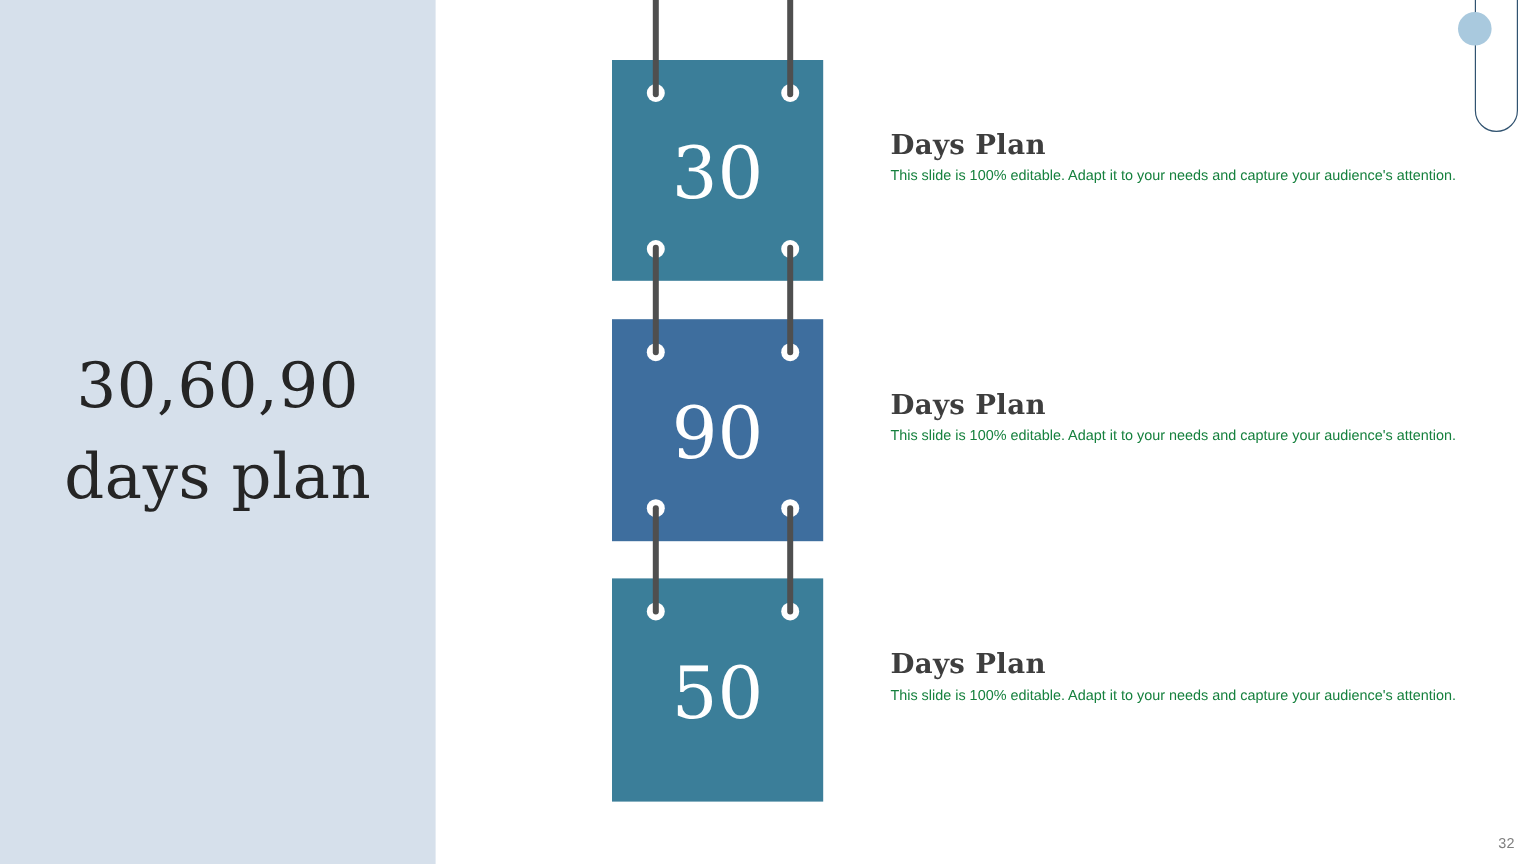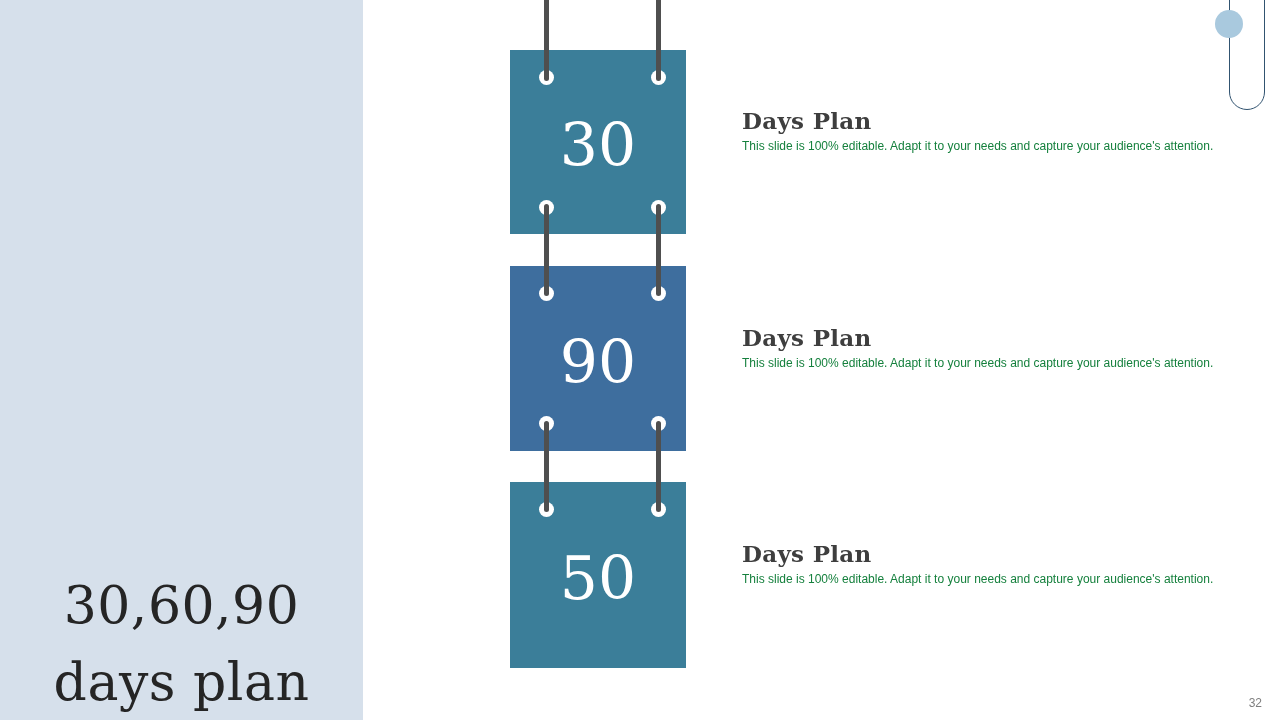--- a/index.html
+++ b/index.html
@@ -10,21 +10,21 @@
     overflow: hidden;
     font-family: "Liberation Sans", sans-serif;
     margin: 0 auto;
   }
 
   
   .title-panel {
     position: absolute; left: 0; top: 0;
     width: 363px; height: 720px;
     background: #d6e0eb;
-    display: flex; align-items: flex-end; justify-content: center;
+    display: flex; align-items: center; justify-content: center;
   }
   .slide-title {
     font-family: "DejaVu Serif", serif;
     font-size: 52px;
     color: #252525;
     text-align: center;
     line-height: 1.47;
     letter-spacing: 0.5px;
   }
   .title-line { display: block; }

